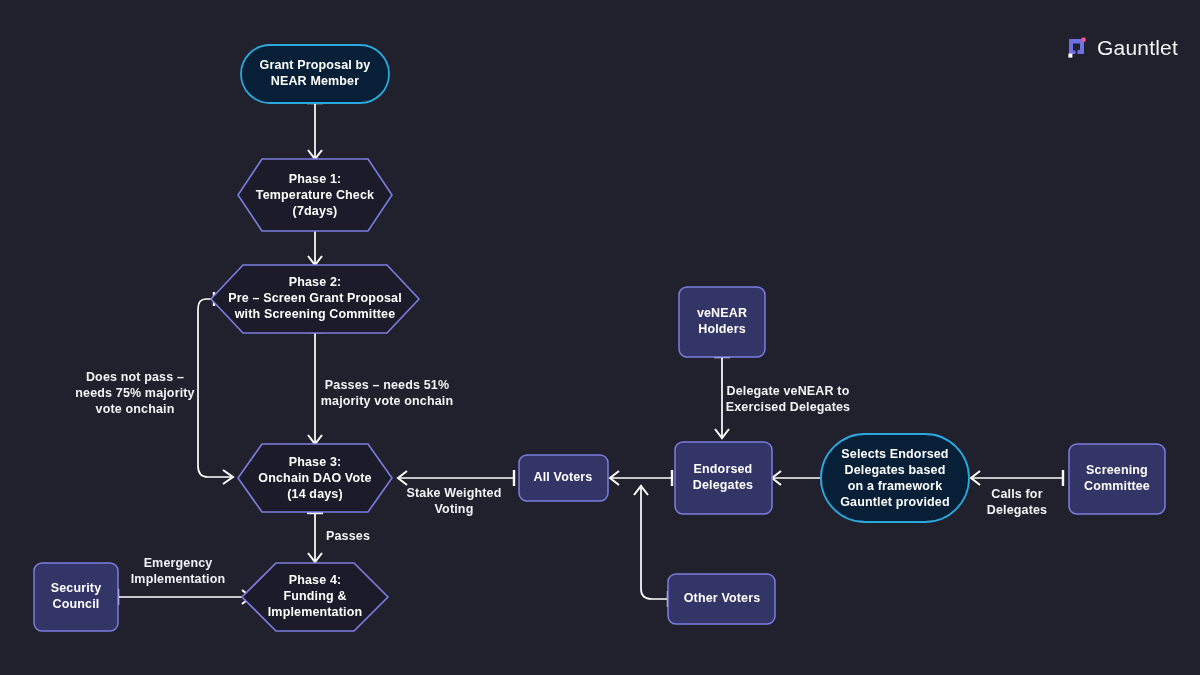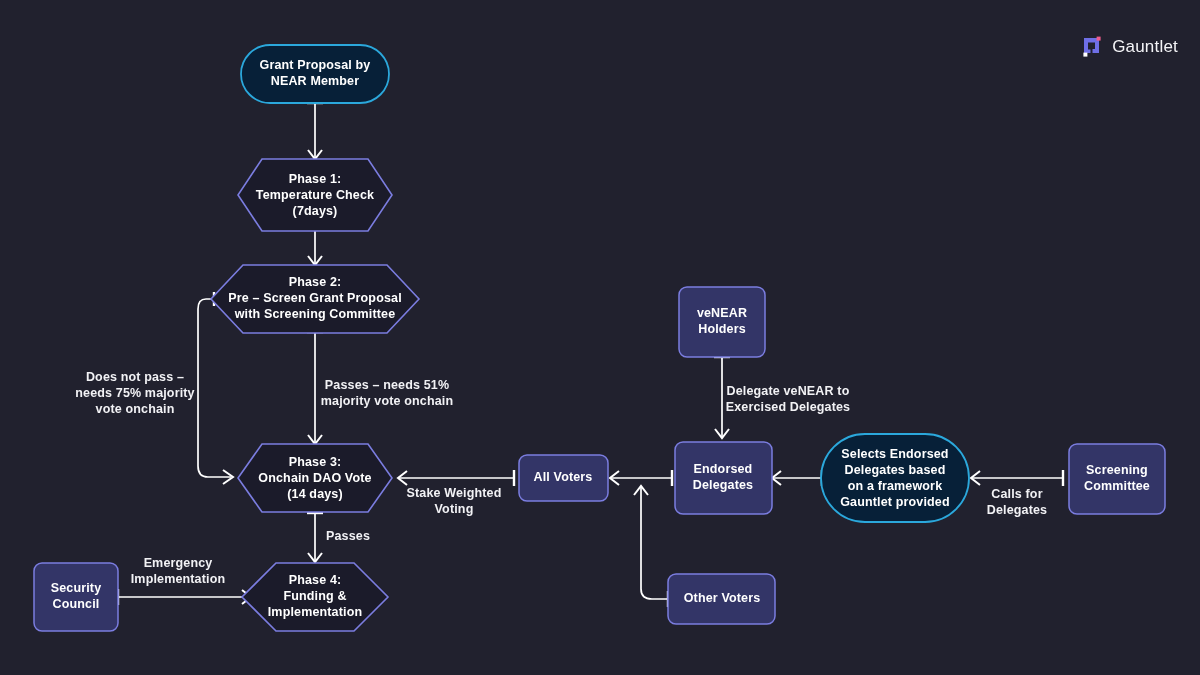--- a/index.html
+++ b/index.html
@@ -82,21 +82,21 @@
     gap: 9px;
   }
   #brand .logo-mark {
     position: relative;
     width: 22px;
     height: 22px;
   }
   #brand .brand-text {
     color: #f4f4f7;
     font-family: "Liberation Sans", sans-serif;
-    font-size: 17px;
+    font-size: 21px;
     font-weight: 400;
     letter-spacing: 0.2px;
   }
 </style>
 </head>
 <body>
 
 <div id="canvas">
 
   <svg id="flow" viewBox="0 0 1200 675">

